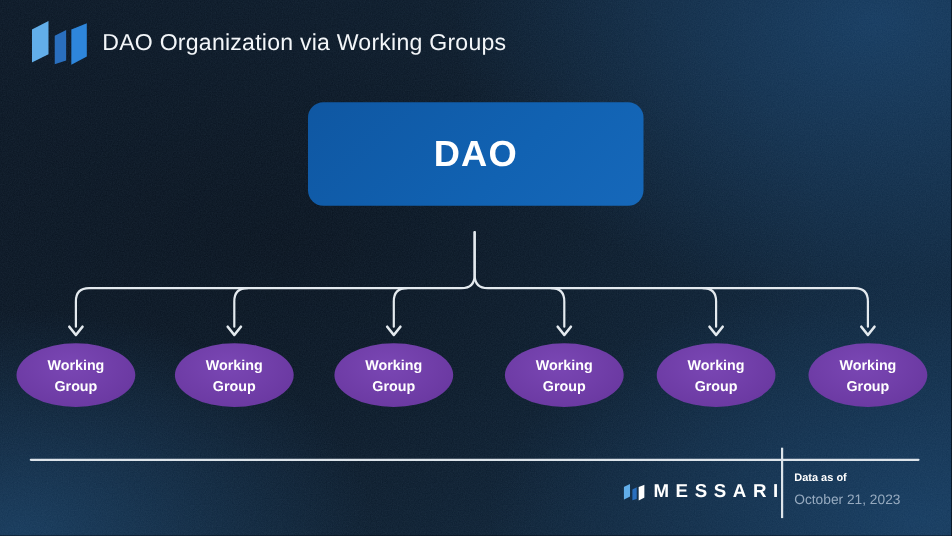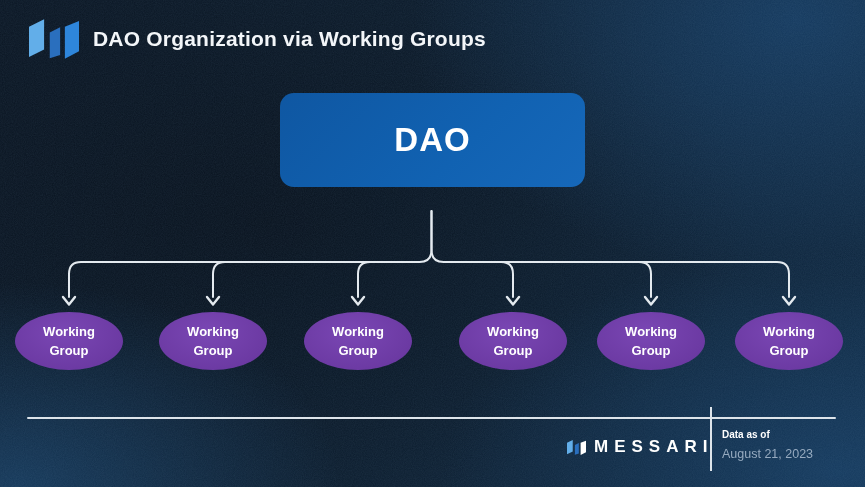--- a/index.html
+++ b/index.html
@@ -12,21 +12,21 @@
       radial-gradient(ellipse 640px 360px at 97% 97%, rgba(28,78,126,.50), rgba(28,78,126,0) 62%),
       radial-gradient(ellipse 700px 420px at 30% 45%, rgba(5,10,18,.55), rgba(5,10,18,0) 70%),
       linear-gradient(118deg,#0a1624 0%,#0c1e30 55%,#0e2740 100%);
   }
   .noise{position:absolute;inset:0;width:100%;height:100%;z-index:0;pointer-events:none;}
   .layer{position:absolute;inset:0;z-index:1;}
 
   
   .header{position:absolute;left:29px;top:18px;display:flex;align-items:center;}
   .header .logo{width:50px;height:42px;}
-  .page-title{margin-left:14px;color:#f3f6f9;font-size:21px;font-weight:700;letter-spacing:.2px;}
+  .page-title{margin-left:14px;color:#f3f6f9;font-size:21px;font-weight:400;letter-spacing:.2px;}
 
   
   .dao-box{
     position:absolute;left:280px;top:93px;width:305px;height:94px;
     background:linear-gradient(135deg,#0f57a2 0%,#1162b2 60%,#1668ba 100%);
     border-radius:14px;display:flex;align-items:center;justify-content:center;
   }
   .dao-box span{color:#ffffff;font-size:33px;font-weight:700;letter-spacing:1px;}
 
   
@@ -127,17 +127,17 @@
       <svg class="logo-sm" viewBox="0 0 53 42">
         <polygon points="0,8 16,0 16,32 0,40" fill="#62aee9"></polygon>
         <polygon points="22,14 33,8.5 33,38 22,41.5" fill="#2a6fbe"></polygon>
         <polygon points="38,8 53,2 53,34 38,42" fill="#ffffff"></polygon>
       </svg>
       <span class="brand-name">MESSARI</span>
     </div>
 
     <div class="data-asof">
       <div class="lbl">Data as of</div>
-      <div class="dt">August 21, 2023</div>
+      <div class="dt">October 21, 2023</div>
     </div>
 
   </div>
 </div>
 
 </body></html>

